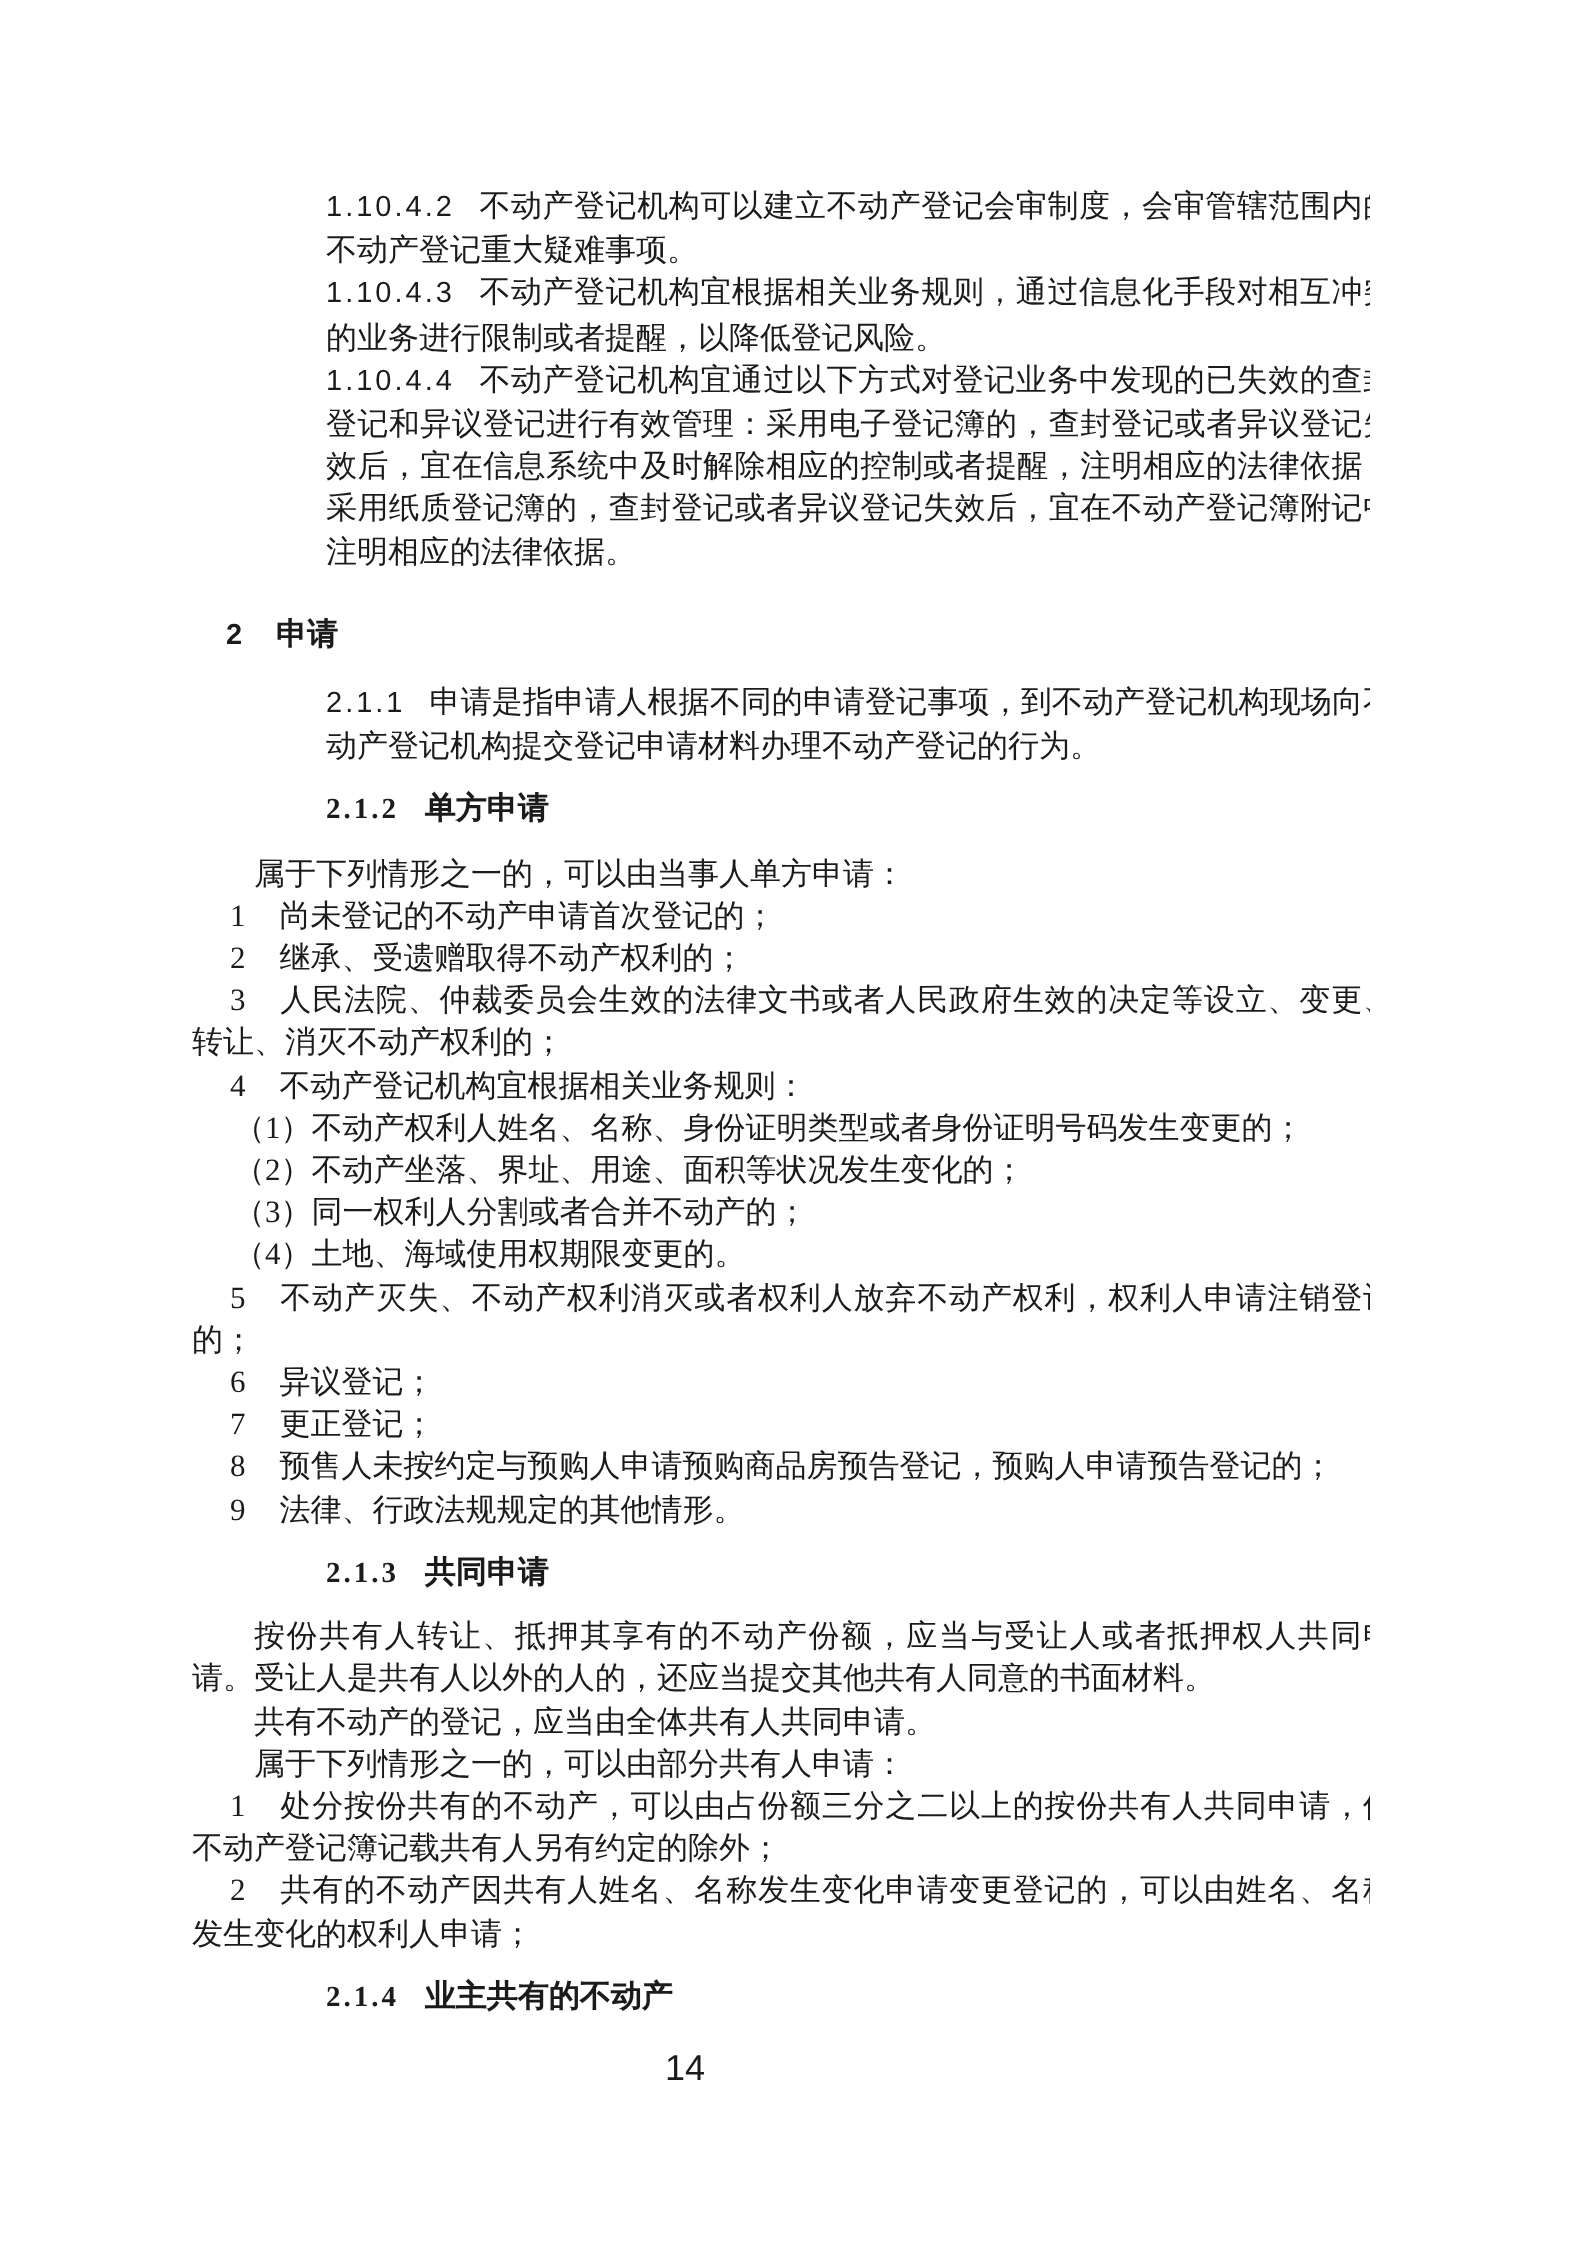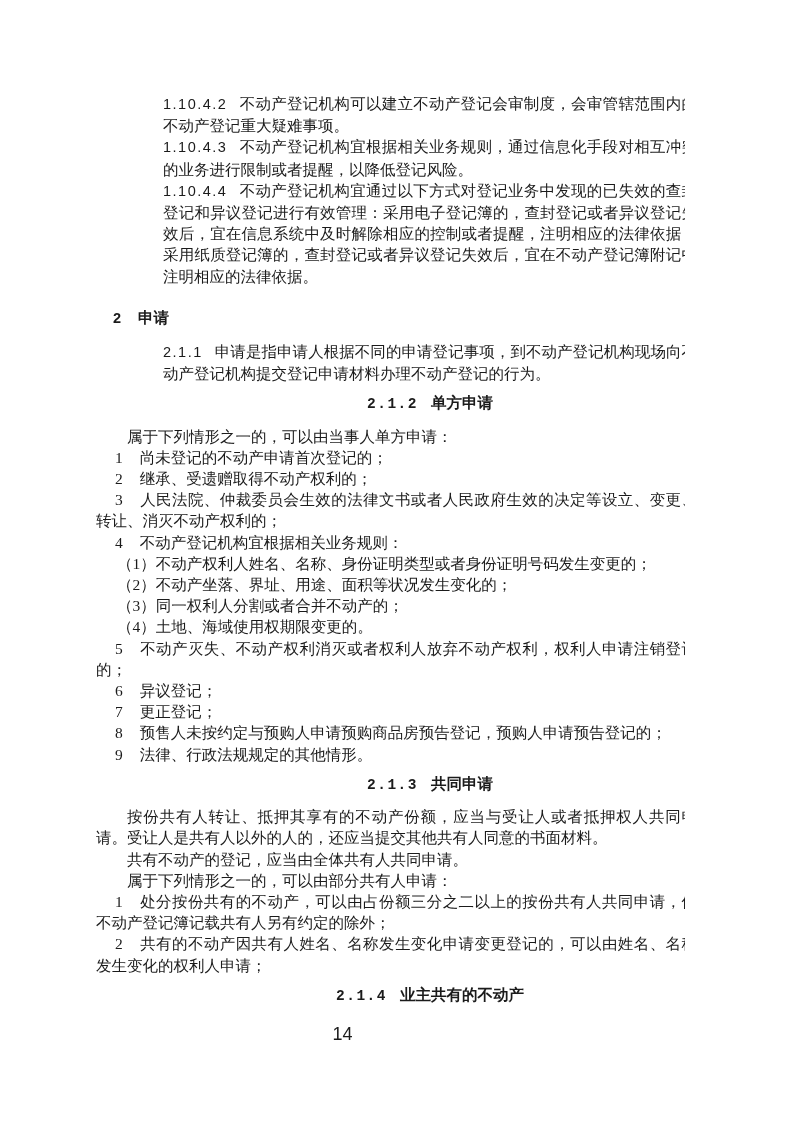--- a/index.html
+++ b/index.html
@@ -44,24 +44,23 @@
     font-size: 15.5px;
   }
   .section-heading .num {
     font-size: 14.5px;
     margin-right: 17px;
     letter-spacing: 0;
   }
   
   .sub-heading {
     margin: 10px 0 10px 67px;
-    font-family: Liberation Mono, monospace;
+    font-family: Liberation Serif, serif;
     font-weight: bold;
     font-size: 15.5px;
-    text-align: center;
   }
   .sub-heading .num {
     font-size: 14.5px;
     letter-spacing: 1.5px;
     margin-right: 13px;
     white-space: nowrap;
   }
   
   .para {
     text-indent: 31px;

